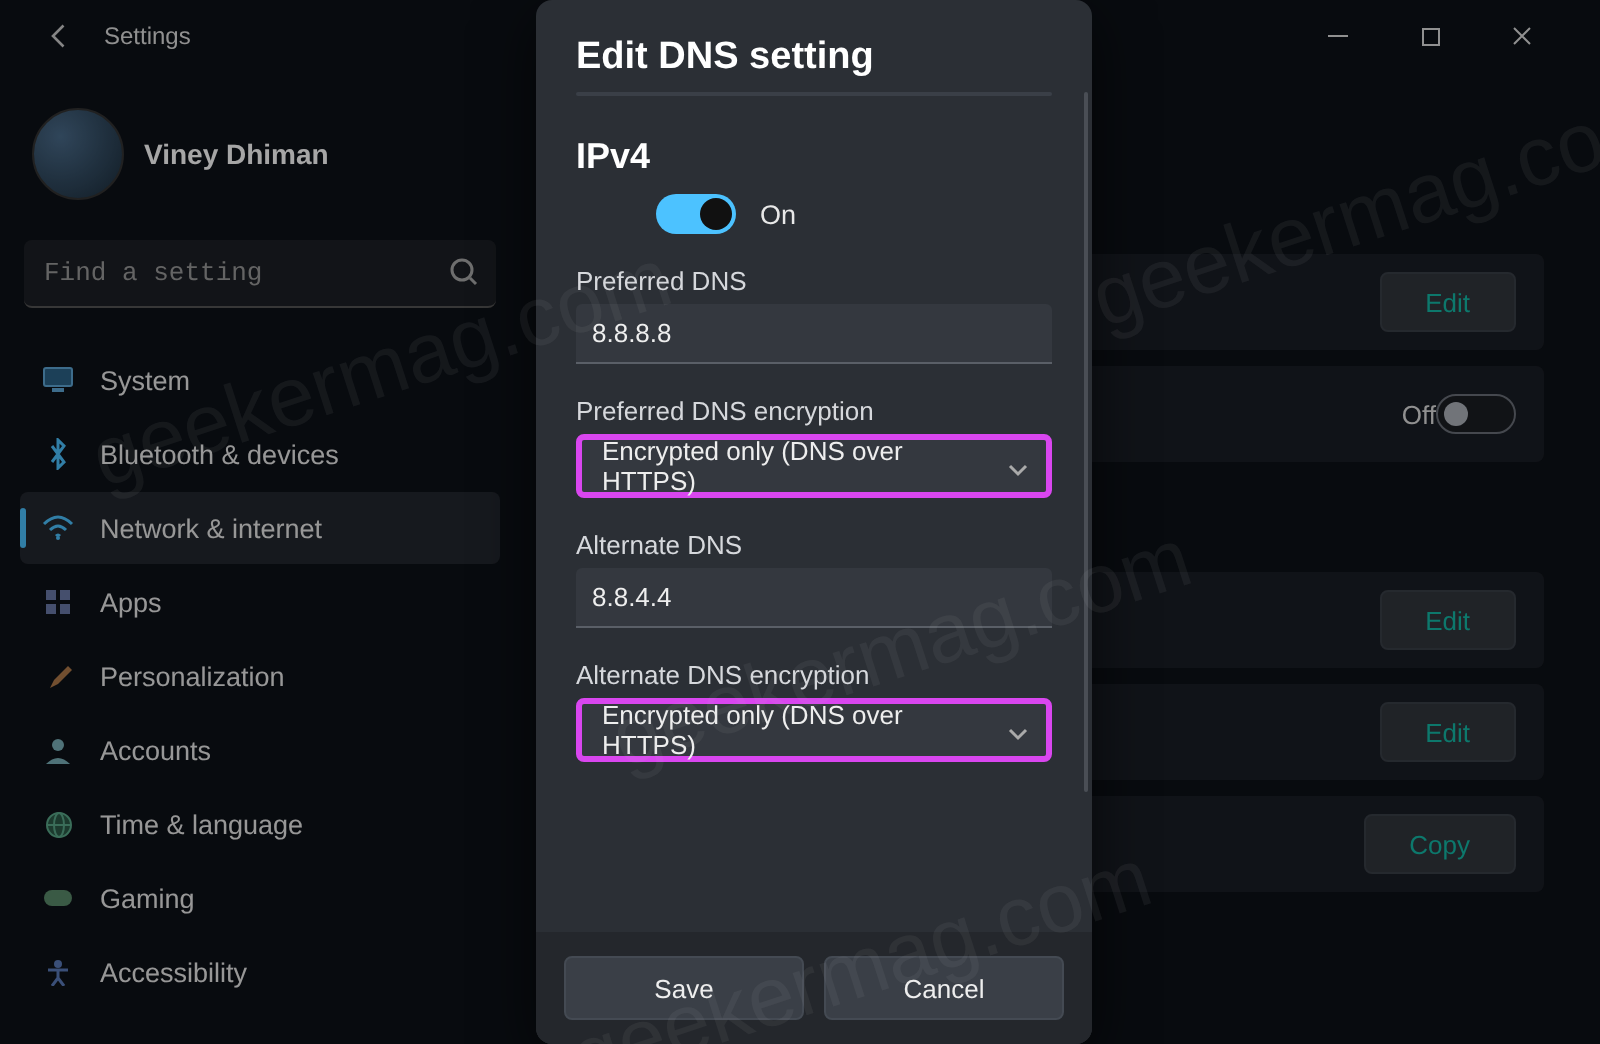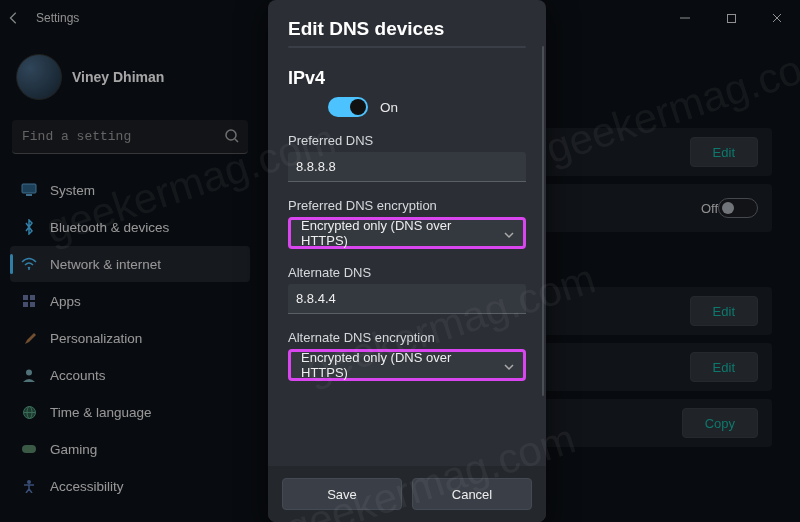--- a/index.html
+++ b/index.html
@@ -1,19 +1,19 @@
 <!DOCTYPE html>
 <html><head>
   <meta charset="utf-8">
   <style>
     * { margin: 0; padding: 0; box-sizing: border-box; font-family: "Segoe UI", sans-serif; }
     body { width: 800px; height: 522px; background: #0d1117; color: #e8e8e8; overflow: hidden; position: relative; }
 
     
-    .titlebar { height: 36px; display: flex; align-items: center; padding: 0 0; }
+    .titlebar { height: 36px; display: flex; align-items: center; padding: 0 16px; }
     .titlebar .back { width: 28px; height: 28px; display: flex; align-items: center; justify-content: center; color: #aaa; margin-right: 8px; cursor: pointer; }
     .titlebar .title { font-size: 12px; color: #ddd; flex: 1; }
     .titlebar .winbtns { display: flex; }
     .titlebar .winbtn { width: 46px; height: 30px; display: flex; align-items: center; justify-content: center; color: #ddd; cursor: pointer; }
 
     
     .shell { display: flex; height: calc(100% - 36px); }
 
     
     .sidebar { width: 260px; padding: 8px 10px 8px 10px; display: flex; flex-direction: column; gap: 6px; }
@@ -232,21 +232,21 @@
     </div>
     <div class="card">
       <button class="editbtn">Copy</button>
     </div>
   </div>
 </div>
 
 <div class="modal-backdrop"></div>
 <div class="modal">
   <div class="modal-scroll">
-    <div class="modal-title">Edit DNS devices</div>
+    <div class="modal-title">Edit DNS setting</div>
     <div class="modal-progress"></div>
 
     <div class="m-h2">IPv4</div>
     <div class="m-toggle-row">
       <div class="switch-on"></div>
       <span>On</span>
     </div>
 
     <label class="m-label">Preferred DNS</label>
     <input class="m-input" value="8.8.8.8" style="">

